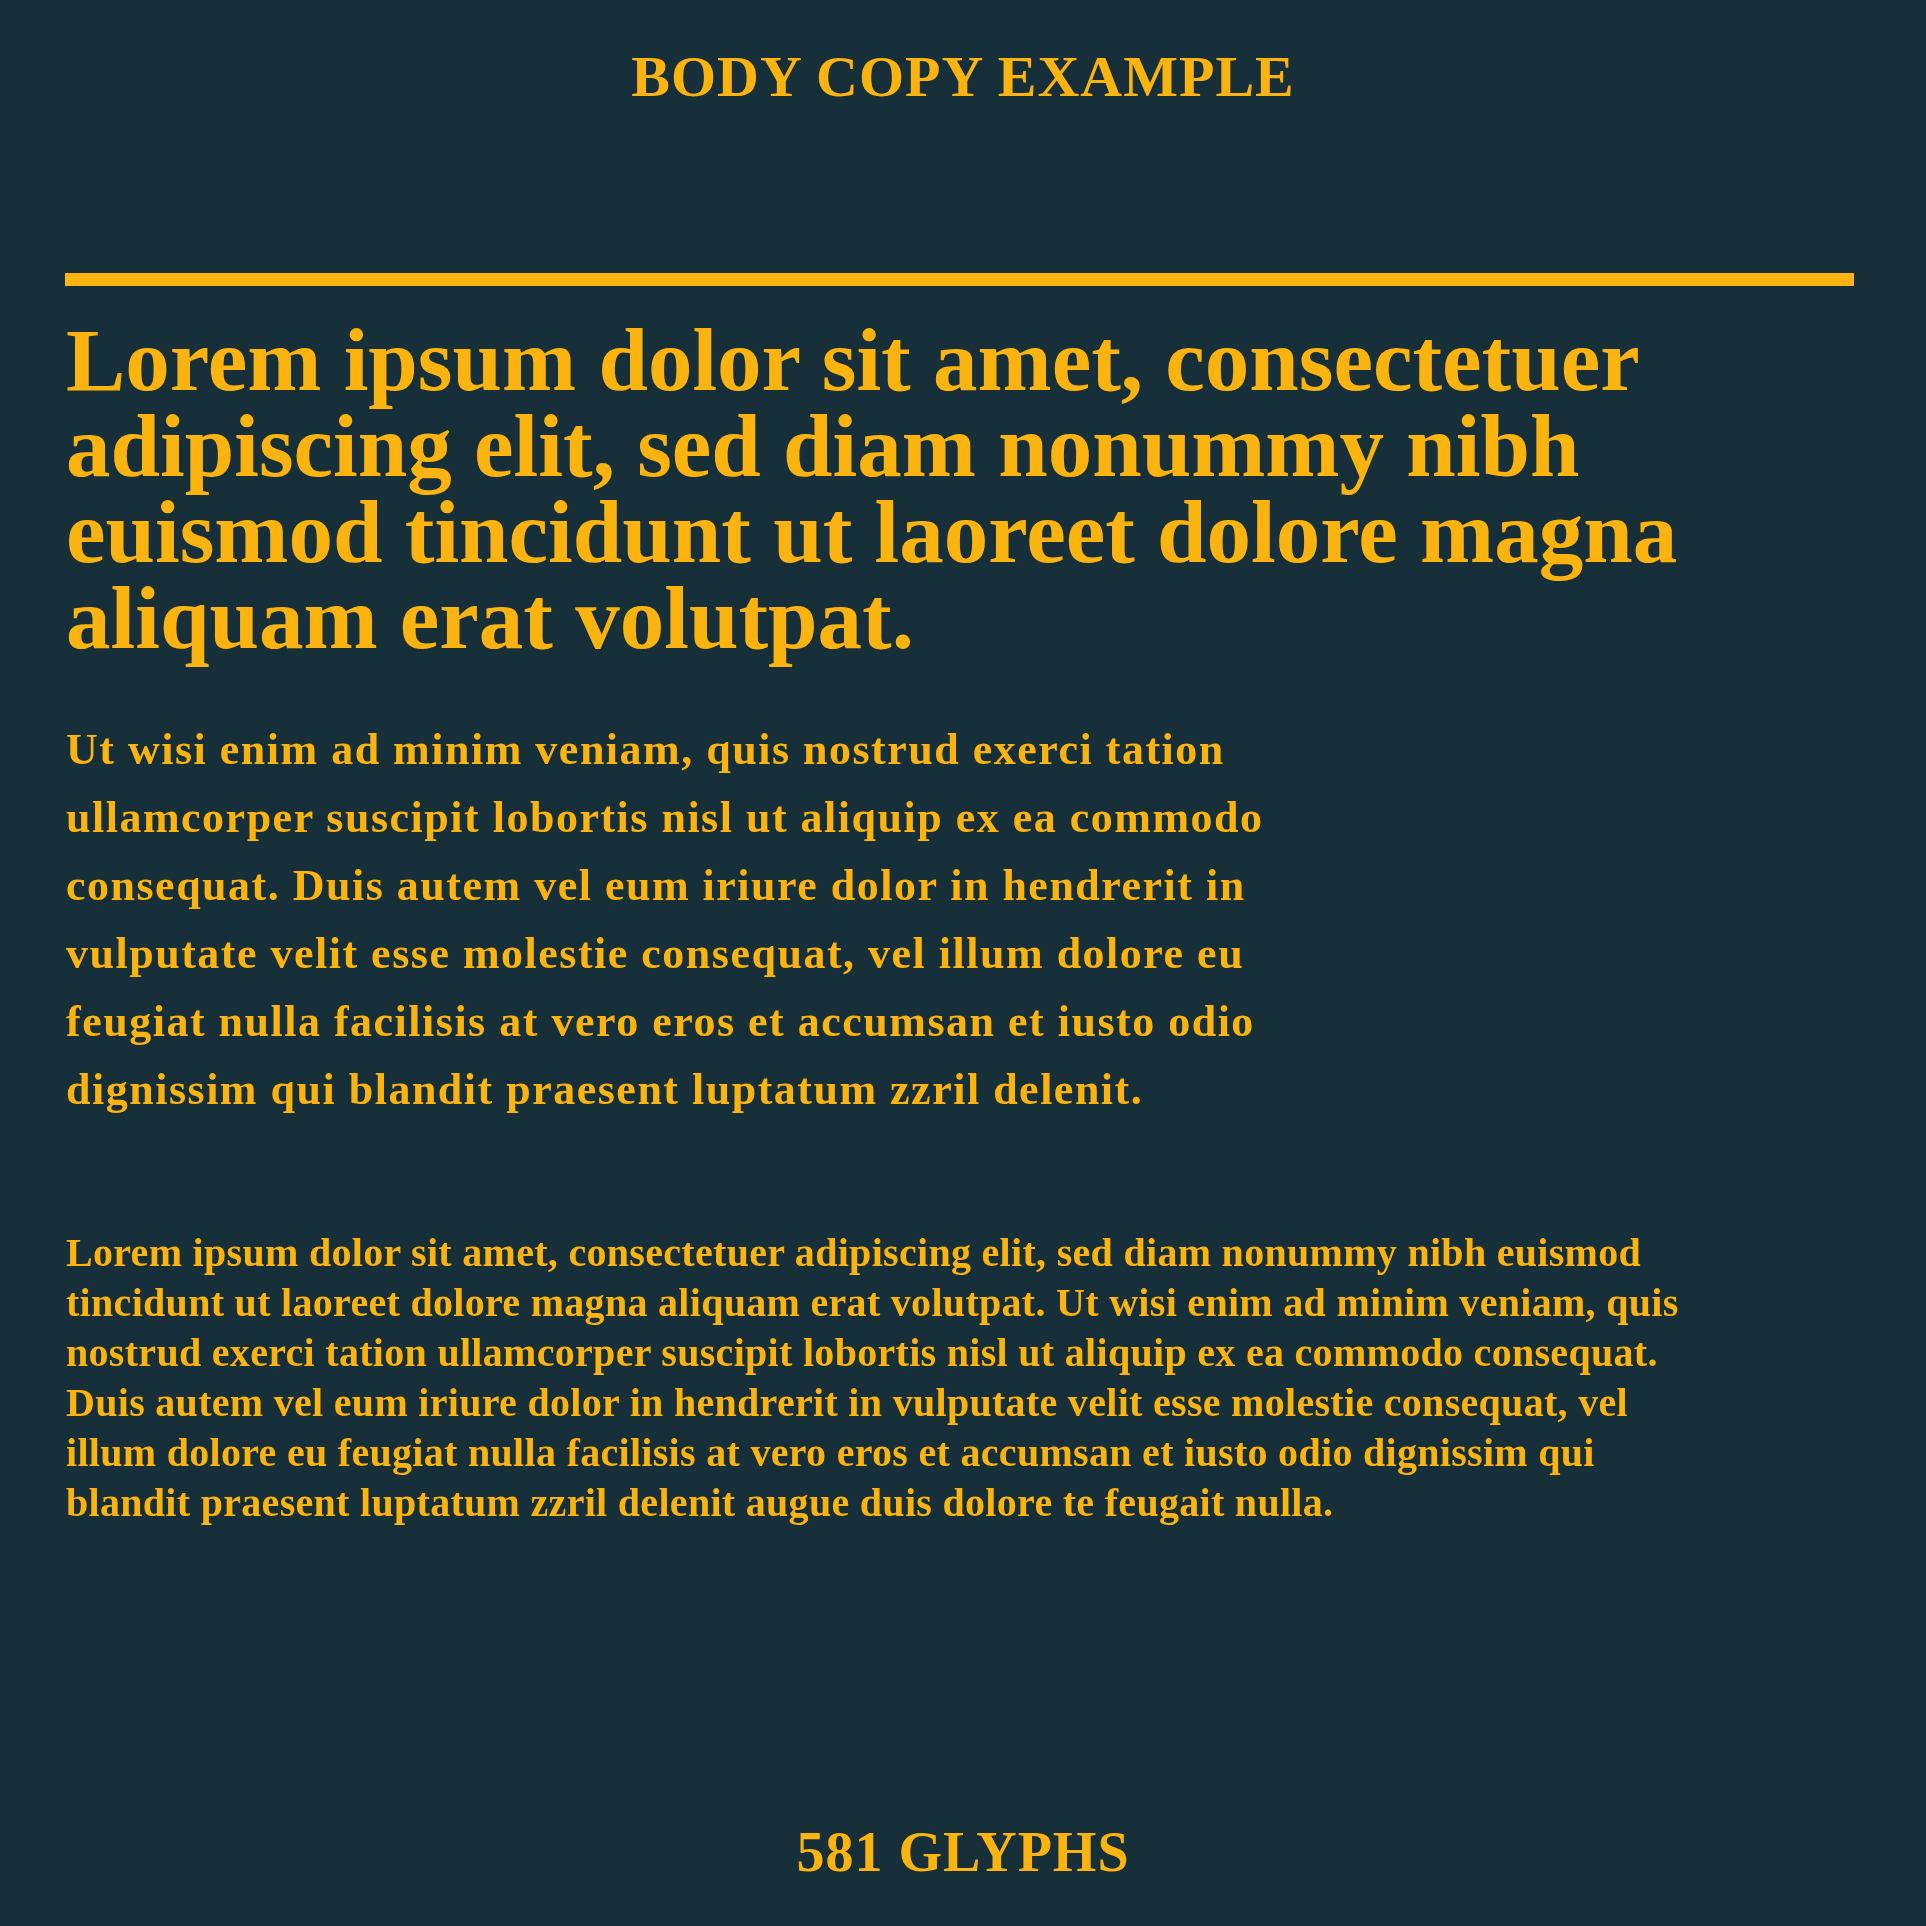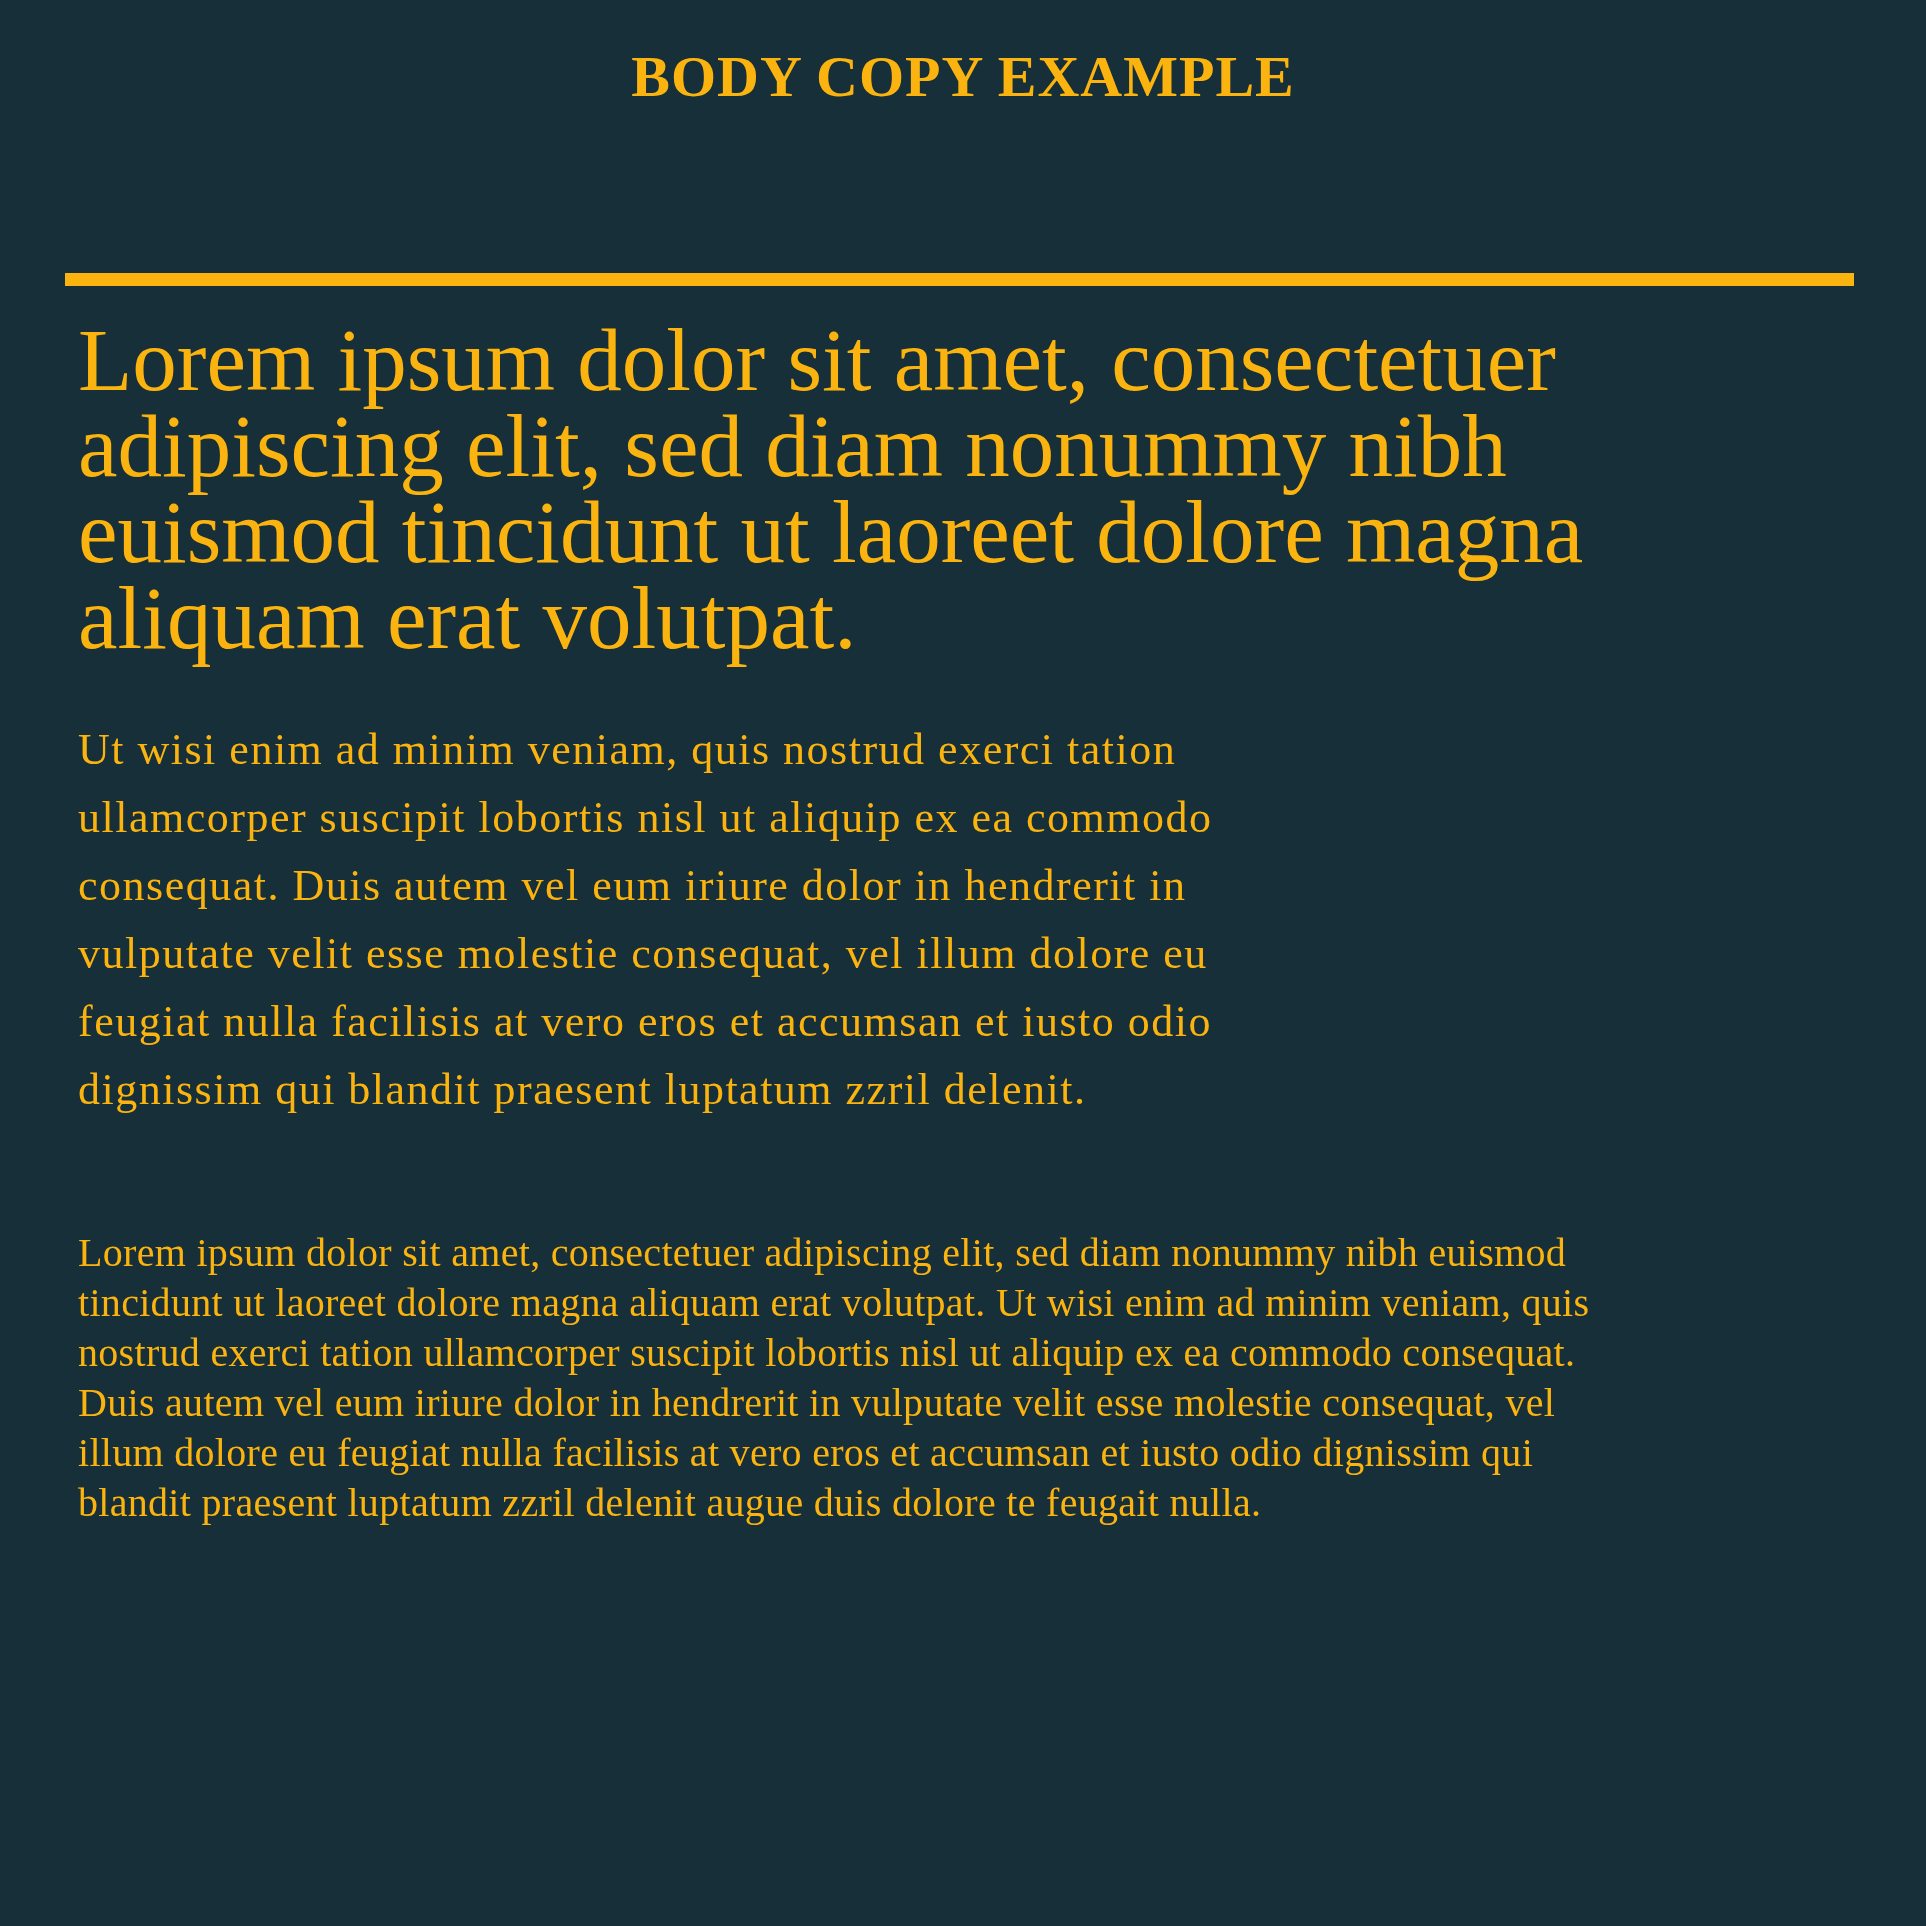--- a/index.html
+++ b/index.html
@@ -34,24 +34,24 @@
   .rule {
     position: absolute;
     top: 273px;
     left: 65px;
     width: 1789px;
     height: 13px;
     background: var(--accent, #FBB40F);
   }
   .para {
     position: absolute;
-    left: 78px;
+    left: 66px;
     margin: 0;
     white-space: pre-line;
-    font-weight: 400;
+    font-weight: 700;
   }
   .display {
     top: 317px;
     font-size: 89px;
     line-height: 86px;
     letter-spacing: 0;
   }
   .intro {
     top: 716px;
     font-size: 44px;
@@ -100,15 +100,16 @@
 dignissim qui blandit praesent luptatum zzril delenit.</p>
 
     <p class="para bodytext">Lorem ipsum dolor sit amet, consectetuer adipiscing elit, sed diam nonummy nibh euismod
 tincidunt ut laoreet dolore magna aliquam erat volutpat. Ut wisi enim ad minim veniam, quis
 nostrud exerci tation ullamcorper suscipit lobortis nisl ut aliquip ex ea commodo consequat.
 Duis autem vel eum iriure dolor in hendrerit in vulputate velit esse molestie consequat, vel
 illum dolore eu feugiat nulla facilisis at vero eros et accumsan et iusto odio dignissim qui
 blandit praesent luptatum zzril delenit augue duis dolore te feugait nulla.</p>
   </main>
 
+  <div class="glyphs">581 GLYPHS</div>
 
 </div>
 
 
 </body></html>

